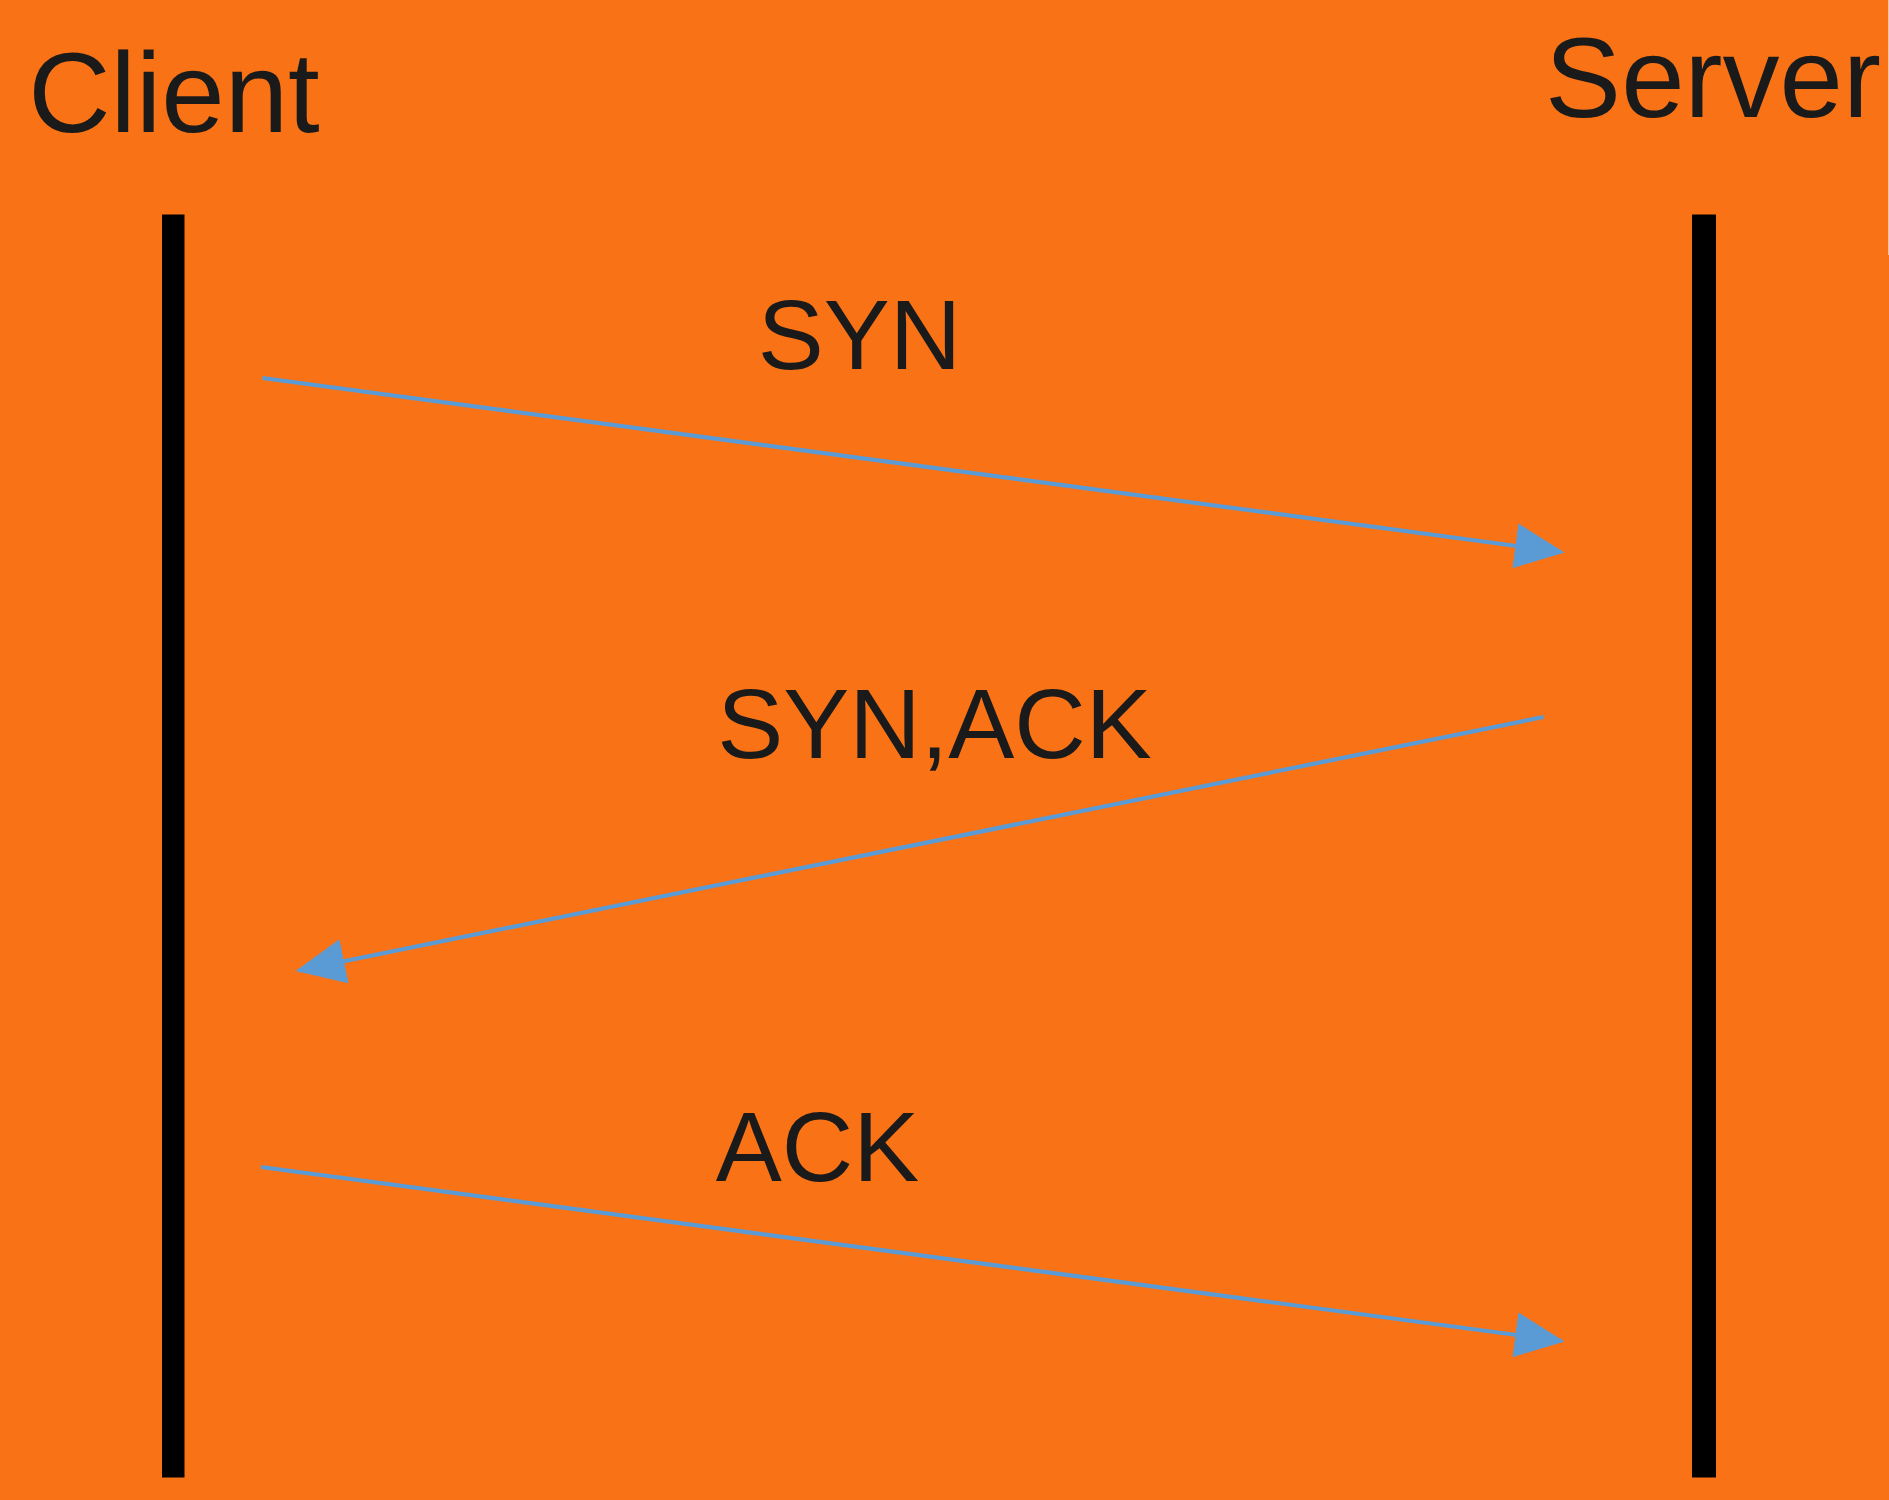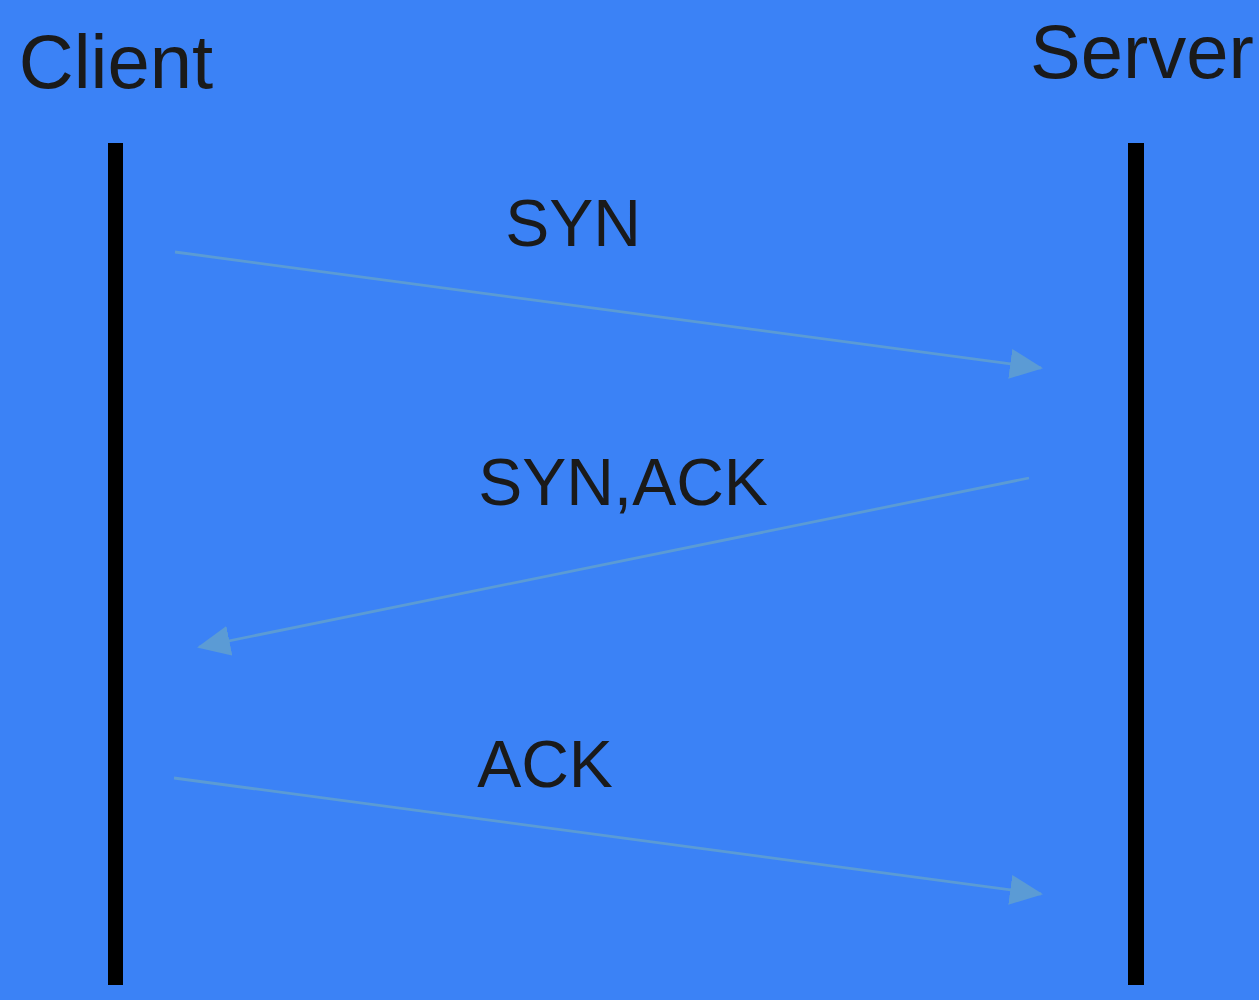--- a/index.html
+++ b/index.html
@@ -4,21 +4,21 @@
 <style>
   html, body {
     margin: 0;
     padding: 0;
     background: #ffffff;
   }
   .canvas {
     position: relative;
     width: 1259px;
     height: 1000px;
-    background: #3b82f6;
+    background: #f97316;
     overflow: hidden;
     font-family: "Liberation Sans", "DejaVu Sans", sans-serif;
   }
   svg {
     display: block;
   }
   .actor-label {
     font-family: "Liberation Sans", "DejaVu Sans", sans-serif;
     font-size: 76px;
     font-weight: 400;

